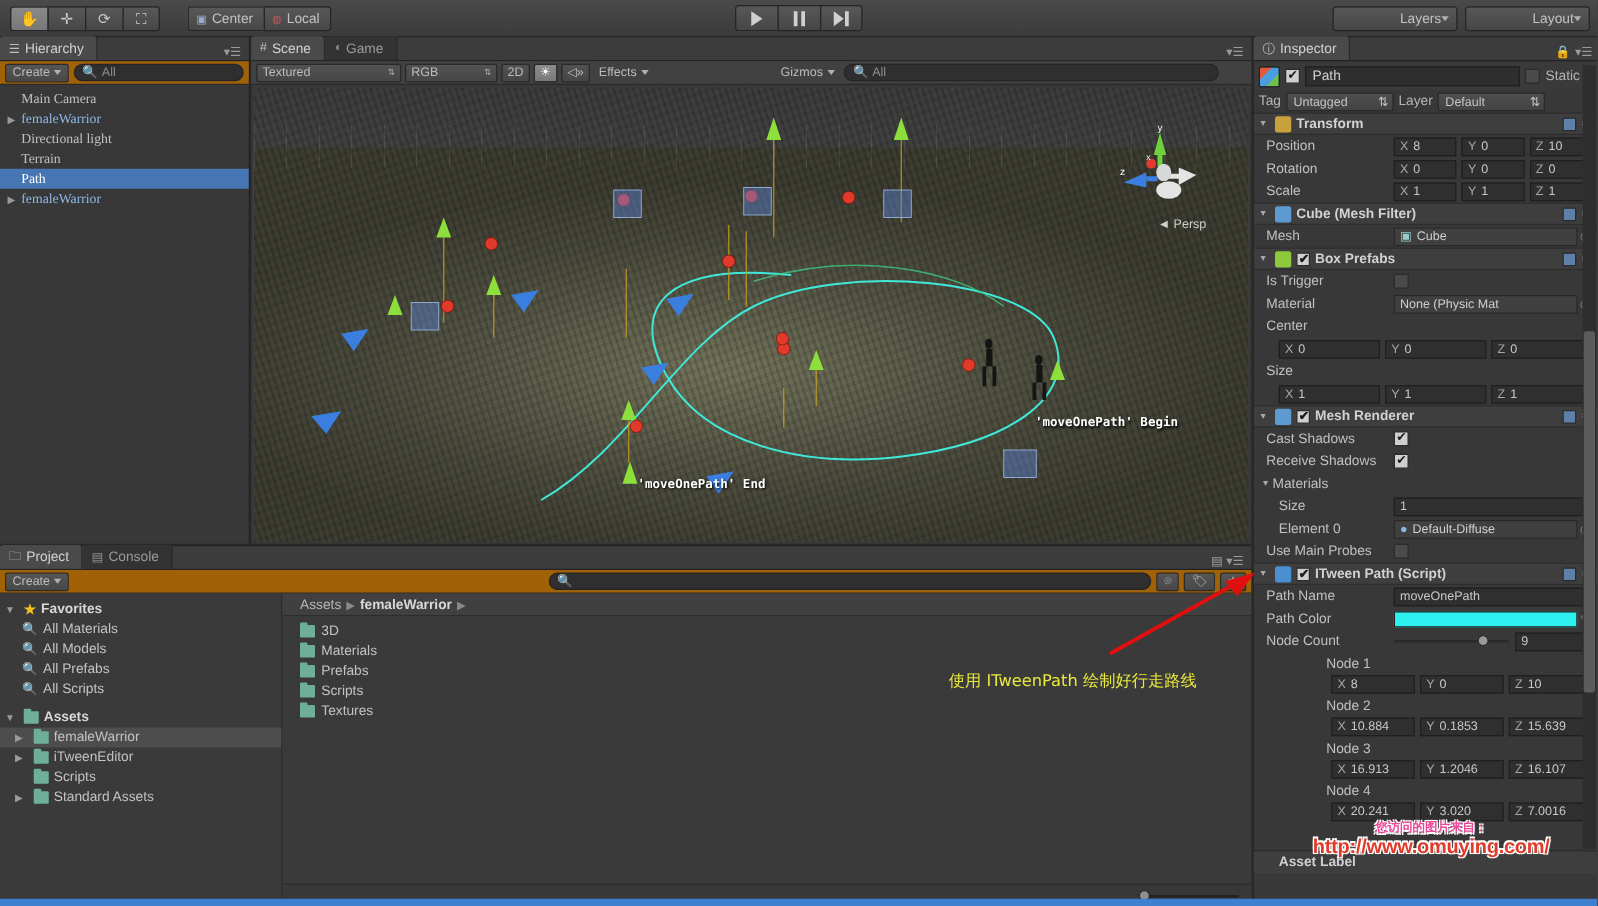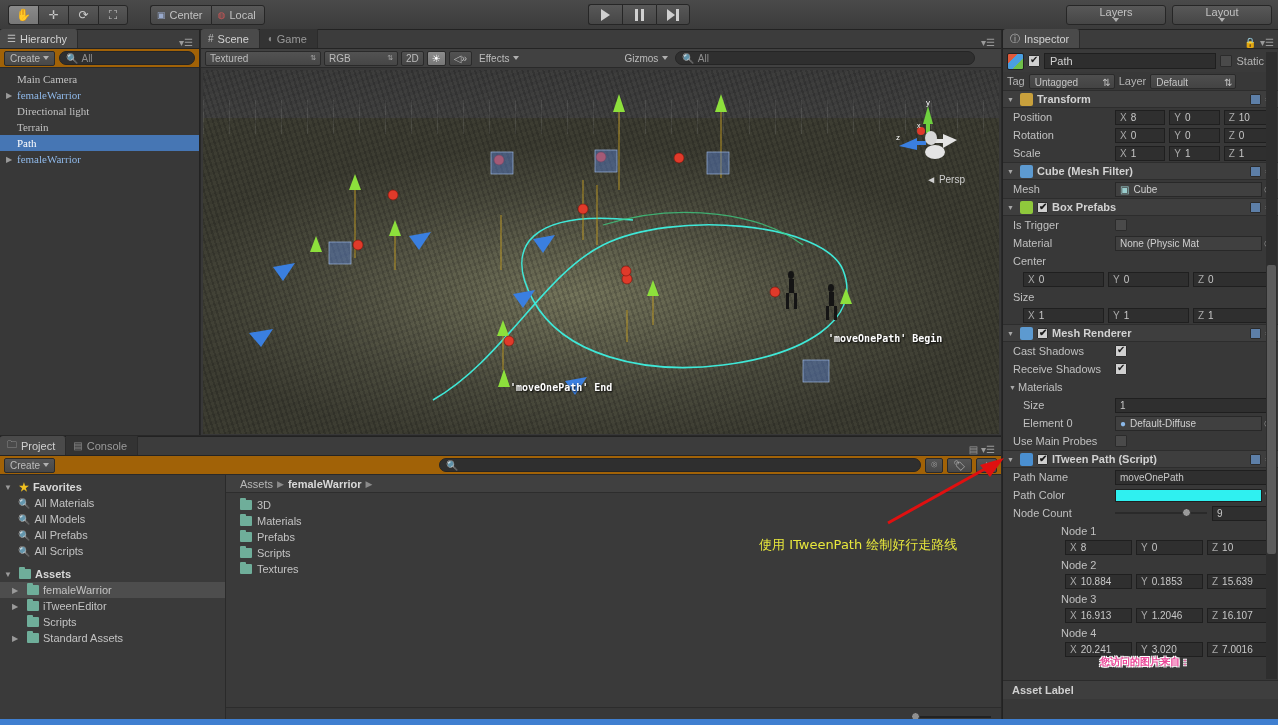--- a/index.html
+++ b/index.html
@@ -53,22 +53,22 @@
   .pause-b { display: flex; gap: 3px; }
   .pause-b i { display: block; width: 3px; height: 12px; background: #d0d0d0; }
   .step-b { display: flex; align-items: center; gap: 1px; }
   .step-b .t { width: 0; height: 0; border-left: 8px solid #d0d0d0; border-top: 6px solid transparent; border-bottom: 6px solid transparent; }
   .step-b .b { width: 3px; height: 12px; background: #d0d0d0; }
   .tb-right { position: absolute; right: 6px; top: 5px; display: flex; gap: 6px; }
   .dropbtn {
     height: 20px; min-width: 100px; padding: 0 6px;
     background: linear-gradient(#585858, #464646);
     border: 1px solid #262626; border-radius: 3px;
-    display: flex; align-items: center; justify-content: flex-start;
-    color: #c2c2c2; cursor: pointer; flex-direction: column;
+    display: flex; align-items: center; justify-content: flex-end;
+    color: #c2c2c2; cursor: pointer;
   }
   .caret { width: 0; height: 0; border-top: 4px solid #b0b0b0; border-left: 3px solid transparent; border-right: 3px solid transparent; }
 
   
   .panel { position: absolute; background: #383838; }
   .panel-tabs {
     height: 19px; background: #3c3c3c;
     border-bottom: 1px solid #242424;
     display: flex; align-items: flex-end;
   }
@@ -250,21 +250,21 @@
   .swatch { flex:1; height: 13px; border: 1px solid #1f1f1f; }
   .slider-row { flex:1; display:flex; align-items:center; gap:5px; }
   .slbar { flex:1; height:2px; background:#2a2a2a; position:relative; }
   .slbar i { position:absolute; right:16px; top:-4px; width:9px;height:9px;border-radius:50%;background:#9a9a9a;border:1px solid #2b2b2b;}
   .numfield { width:62px; height:15px; background:#2f2f2f;border:1px solid #1f1f1f; display:flex;align-items:center;padding:0 4px;font-size:10px;color:#c8c8c8;}
   .node-lbl { padding-left: 58px; font-size: 11px; color: #c0c0c0; height:17px; display:flex; align-items:center;}
   .node-xyz { padding-left: 62px; height:17px; display:flex; align-items:center; gap:4px; padding-right:4px;}
   .asset-label-bar {
     position: absolute; left: 0; right: 0; bottom: 26px; height: 19px;
     background: #3e3e3e; border-top: 1px solid #2b2b2b;
-    display: flex; align-items: center; padding-left: 9px;
+    display: flex; align-items: center; padding-left: 20px;
     font-weight: bold; color: #d0d0d0; font-size: 11px;
   }
   .insp-scroll {
     position:absolute; right:1px; top:22px; width:11px; bottom:46px; background:#2e2e2e;
   }
   .insp-scroll i { position:absolute; left:1px; top:34%; width:9px; height:46%; background:#5c5c5c; border-radius:2px;}
   .lock-ic { margin-left:auto; color:#9a9a9a; font-size:10px; padding-right:4px; display:flex; gap:3px;}
 
   
   .cn-note {
@@ -968,16 +968,17 @@
   </div>
 
   <svg class="arrow-svg" width="130" height="75">
     <line x1="8" y1="68" x2="112" y2="10" stroke="#e01010" stroke-width="3"></line>
     <polygon points="124,3 100,10 110,22" fill="#e01010"></polygon>
   </svg>
   <div class="cn-note">使用 ITweenPath 绘制好行走路线</div>
 
   <div class="watermark">
     <div class="wm1">您访问的图片来自：</div>
+    <div class="wm2">http://www.omuying.com/</div>
   </div>
 
   <div class="statusbar"></div>
 </div>
 
 </body></html>

